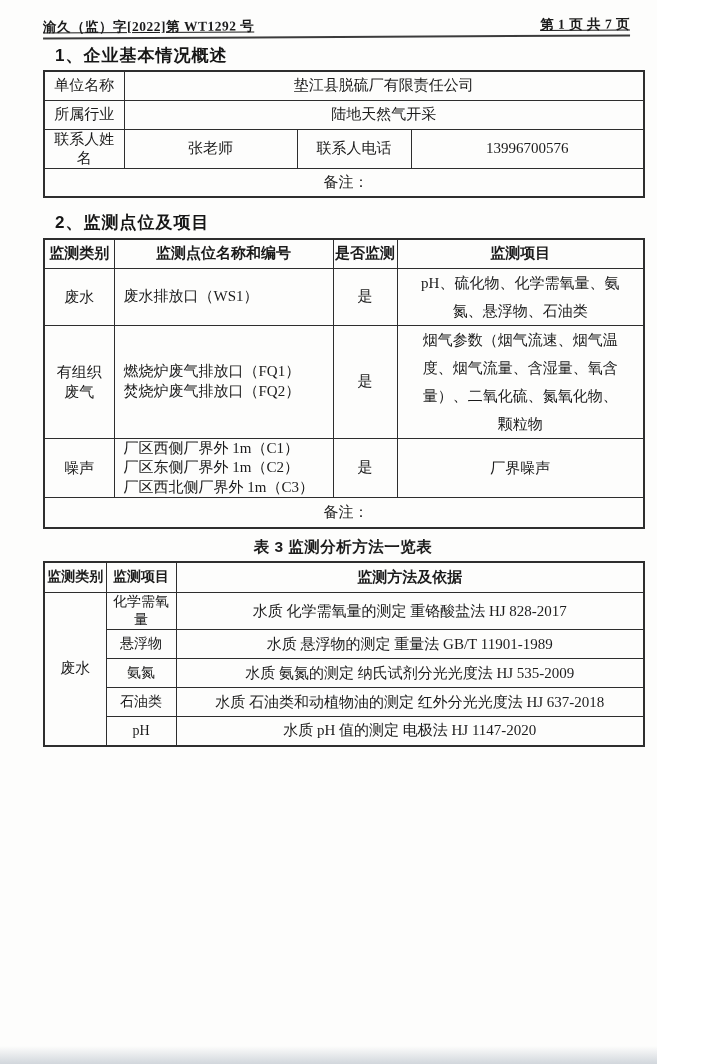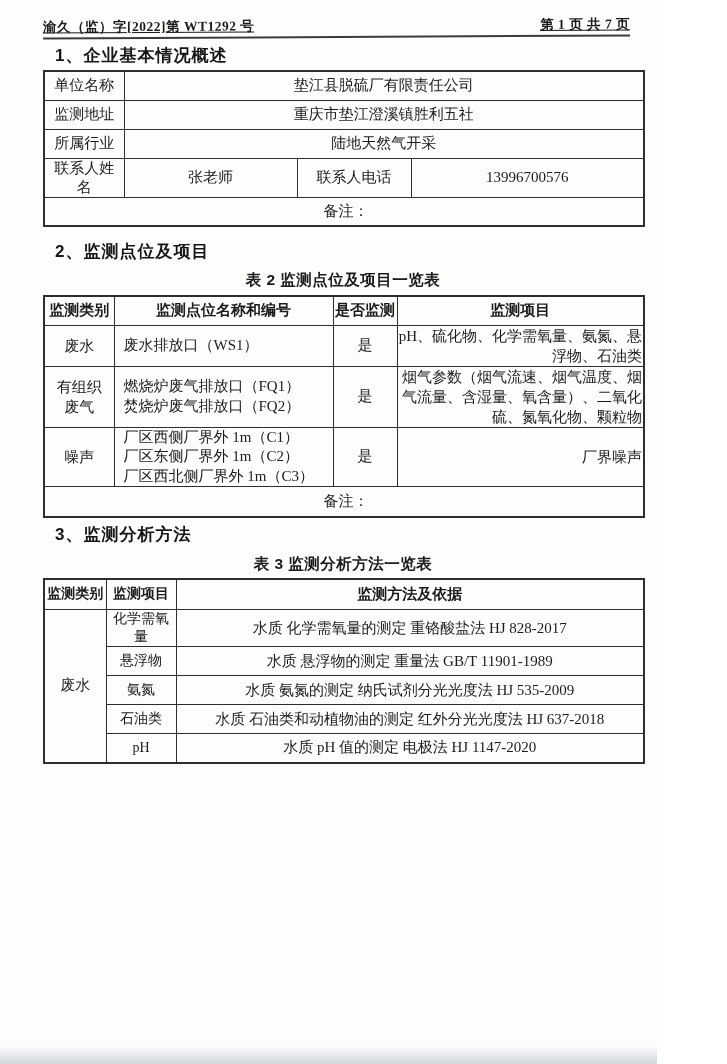--- a/index.html
+++ b/index.html
@@ -90,21 +90,21 @@
   .t2 { margin-top: 4px; }
   .t2 th { height: 29px; }
   .t2 .r-water td { height: 41px; }
   .t2 .r-gas td { height: 59px; }
   .t2 .r-noise td { height: 57px; }
   .t2 .r-remark td { height: 30px; }
   .t3 th { height: 31px; }
   .t3 td { height: 29px; }
   .t3 .cell-item { font-size: 14px; padding: 0 1px; }
   .cell-points { text-align: left; padding-left: 9px; line-height: 19.5px; }
-  .cell-items { line-height: 20px; padding: 0 1px; text-align: right; }
+  .cell-items { line-height: 28px; padding: 0 20px; }
   .cell-category { line-height: 20px; }
   .remark-cell { text-align: center; padding-left: 8px; font-size: 15px; }
 
   
   .stamp {
     position: absolute;
     top: 506px;
     left: 700px;
     width: 58px;
     height: 76px;
@@ -149,41 +149,36 @@
           <col style="width:173px">
           <col style="width:114px">
           <col style="width:233px">
         </colgroup>
       <tbody>
           <tr>
         <td>单位名称</td>
         <td colspan="3">垫江县脱硫厂有限责任公司</td>
       </tr>
       <tr>
-        <td>监测地址</td>
-        <td colspan="3">重庆市垫江澄溪镇胜利五社</td>
-      </tr>
-      <tr>
         <td>所属行业</td>
         <td colspan="3">陆地天然气开采</td>
       </tr>
       <tr>
         <td>联系人姓名</td>
         <td>张老师</td>
         <td>联系人电话</td>
         <td>13996700576</td>
       </tr>
       <tr>
         <td colspan="4" class="remark-cell">备注：</td>
       </tr>
     </tbody>
       </table>
 
     <div class="section-heading sec2">2、监测点位及项目</div>
-    <div class="table-caption">表 2 监测点位及项目一览表</div>
     <table class="t2">
       <colgroup>
           <col style="width:70px">
           <col style="width:219px">
           <col style="width:64px">
           <col style="width:247px">
         </colgroup>
       <tbody>
           <tr>
         <th>监测类别</th>
@@ -224,21 +219,20 @@
         </td>
         <td>是</td>
         <td class="cell-items">厂界噪声</td>
       </tr>
       <tr class="r-remark">
         <td colspan="4" class="remark-cell">备注：</td>
       </tr>
     </tbody>
       </table>
 
-    <div class="section-heading sec3">3、监测分析方法</div>
     <div class="table-caption cap3">表 3 监测分析方法一览表</div>
     <table class="t3">
       <colgroup>
           <col style="width:62px">
           <col style="width:70px">
           <col style="width:468px">
         </colgroup>
       <tbody>
           <tr>
         <th style="font-size:14px;">监测类别</th>

